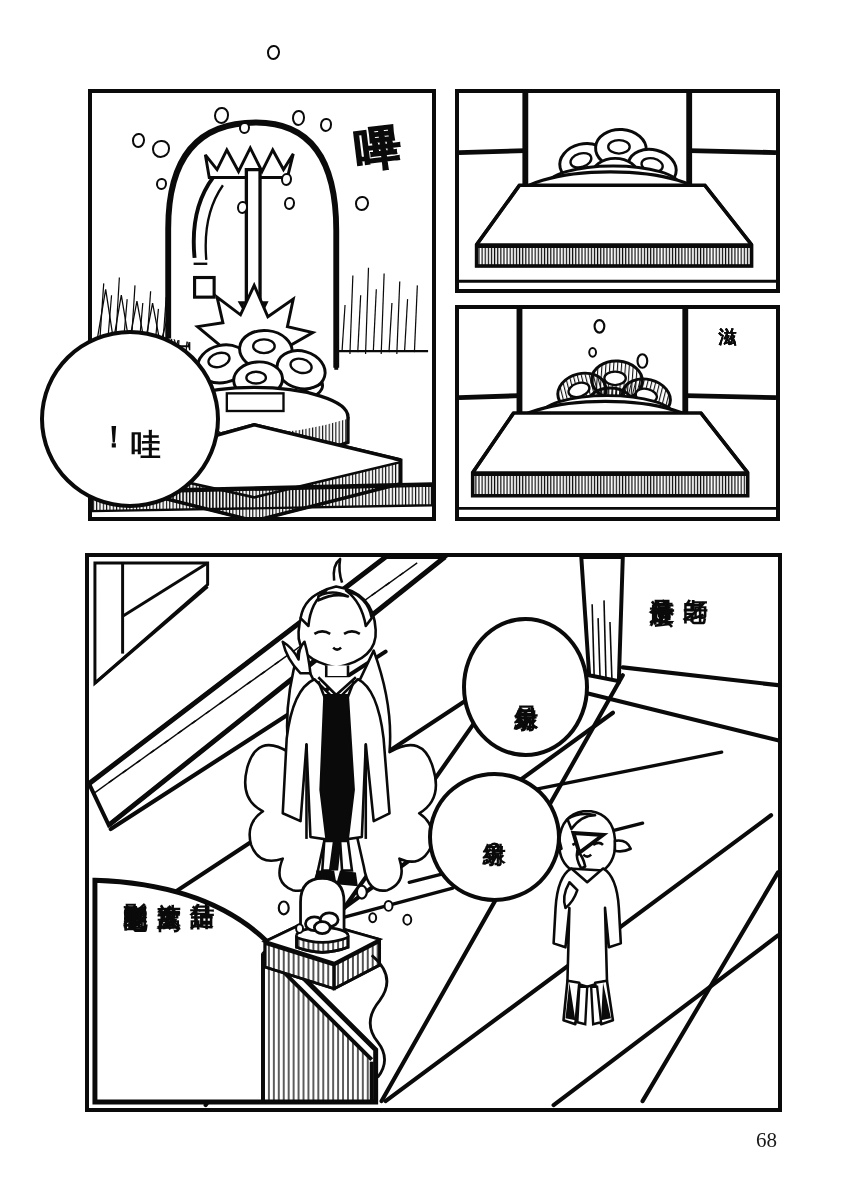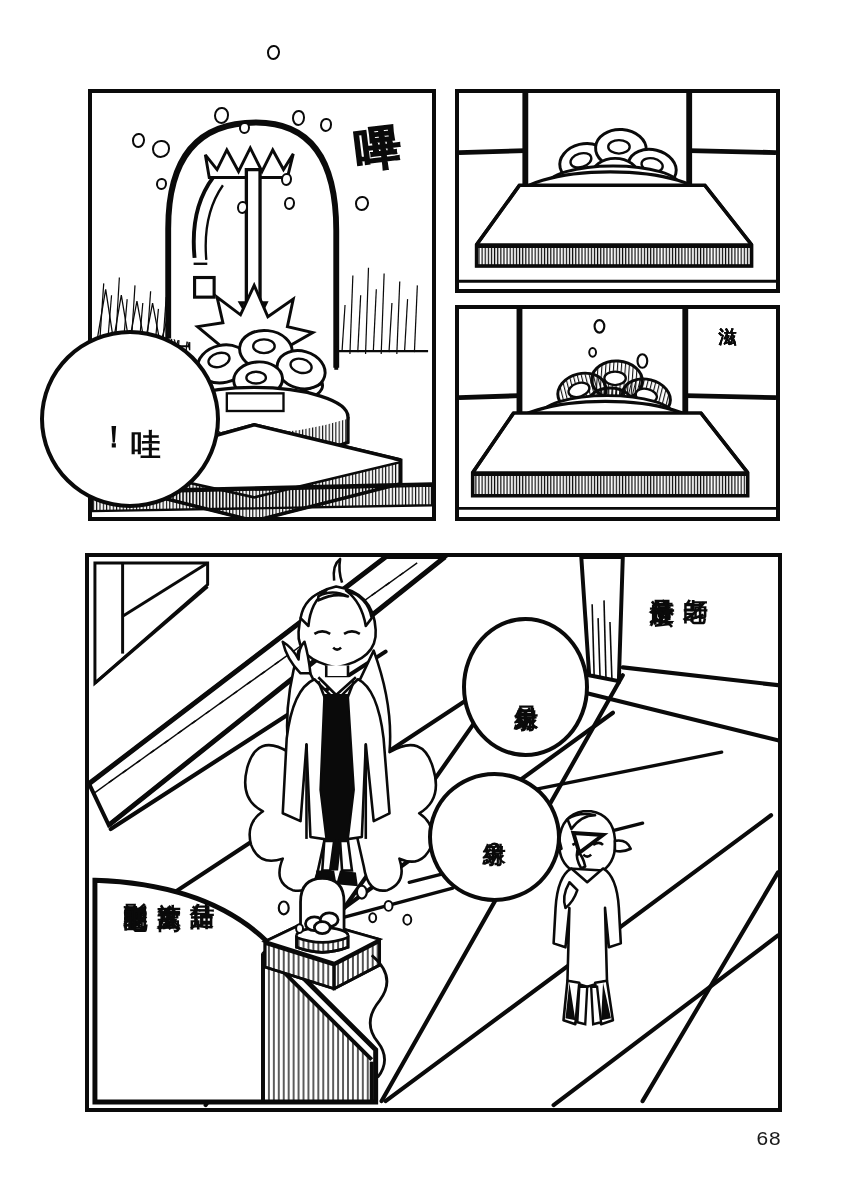--- a/index.html
+++ b/index.html
@@ -74,21 +74,21 @@
   }
   .sfx-small {
     writing-mode: vertical-rl;
     text-orientation: upright;
     font-size: 18px;
     font-weight: 700;
     line-height: 1.25;
   }
   .pagenum {
     position: absolute;
-    font-family: Liberation Mono, monospace;
+    font-family: Liberation Serif, serif;
     font-size: 21px;
     color: #1a1a1a;
   }
   .particle {
     position: absolute;
     border: 2px solid #0a0a0a;
     border-radius: 50% 45% 52% 48%;
     background: #fff;
   }
 </style>

